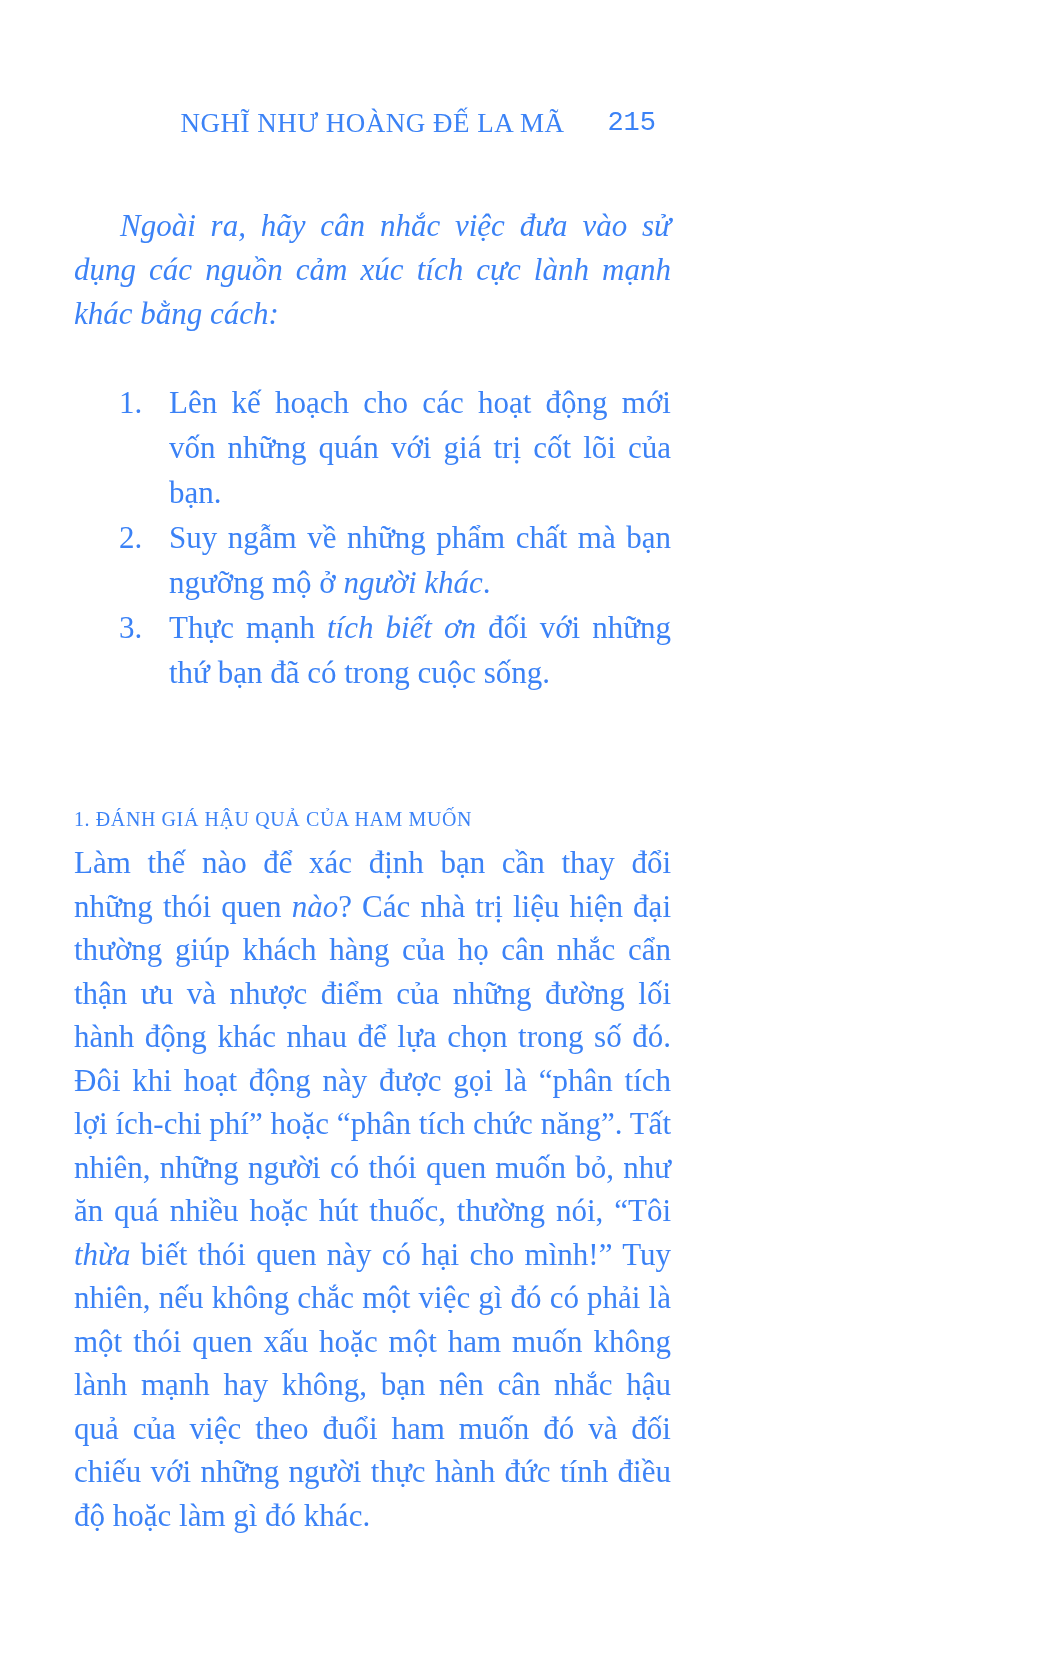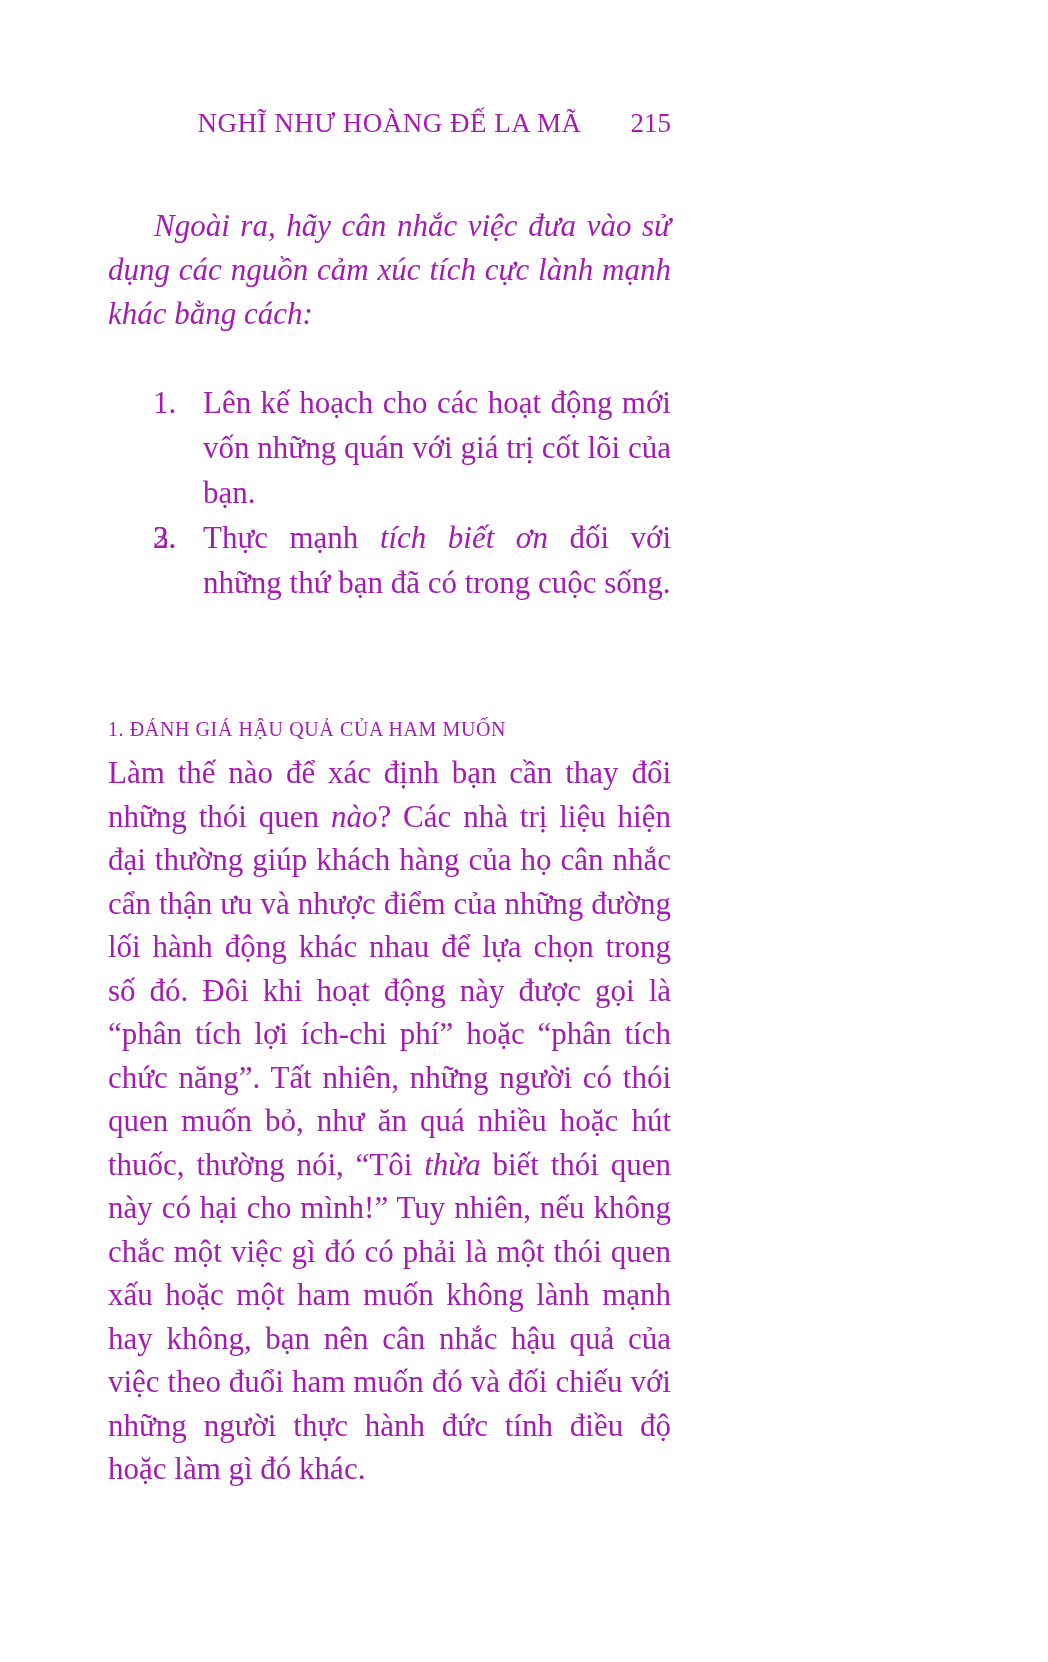--- a/index.html
+++ b/index.html
@@ -1,42 +1,43 @@
 <!DOCTYPE html>
 <html lang="vi"><head>
 <meta charset="utf-8">
 <style>
   html, body { margin: 0; padding: 0; background: #ffffff; }
   .page {
     position: relative;
     width: 893px;
     height: 1662px;
     background: #ffffff;
-    color: #a21caf;
+    color: #3b82f6;
     font-family: "Liberation Serif", "DejaVu Serif", serif;
     box-sizing: border-box;
-    padding: 106px 222px 0 108px;
+    padding: 106px 222px 0 74px;
     overflow: hidden;
   }
   .running-head {
     position: relative;
     height: 34px;
     text-align: center;
     font-size: 27px;
     line-height: 34px;
     letter-spacing: 0.5px;
     white-space: nowrap;
   }
   .page-number {
     position: absolute;
-    right: 0;
+    right: 15px;
     top: 0;
     font-size: 27px;
     line-height: 34px;
     letter-spacing: 0;
+    font-family: Liberation Mono, monospace;
   }
   .intro {
     margin: 64px 0 0 0;
     font-size: 31px;
     line-height: 44px;
     text-align: justify;
     text-indent: 46px;
     font-style: italic;
   }
   .numbered-list {
@@ -85,20 +86,21 @@
 
   <p class="intro"><span>Ngoài ra, hãy cân nhắc việc đưa vào sử dụng các nguồn cảm xúc tích cực lành mạnh khác bằng cách:</span></p>
 
   <div class="numbered-list">
     <div class="list-item">
       <span class="list-number">1.</span>
       <span><span>Lên kế hoạch cho các hoạt động mới vốn những quán với giá trị cốt lõi của bạn.</span></span>
     </div>
     <div class="list-item">
       <span class="list-number">2.</span>
+      <span><span>Suy ngẫm về những phẩm chất mà bạn ngưỡng mộ ở </span><i>người khác</i><span>.</span></span>
     </div>
     <div class="list-item">
       <span class="list-number">3.</span>
       <span><span>Thực mạnh </span><i>tích biết ơn</i><span> đối với những thứ bạn đã có trong cuộc sống.</span></span>
     </div>
   </div>
 
   <h2 class="section-heading">1. ĐÁNH GIÁ HẬU QUẢ CỦA HAM MUỐN</h2>
 
   <p class="body-para"><span>Làm thế nào để xác định bạn cần thay đổi những thói quen </span><i>nào</i><span>? Các nhà trị liệu hiện đại thường giúp khách hàng của họ cân nhắc cẩn thận ưu và nhược điểm của những đường lối hành động khác nhau để lựa chọn trong số đó. Đôi khi hoạt động này được gọi là “phân tích lợi ích-chi phí” hoặc “phân tích chức năng”. Tất nhiên, những người có thói quen muốn bỏ, như ăn quá nhiều hoặc hút thuốc, thường nói, “Tôi </span><i>thừa</i><span> biết thói quen này có hại cho mình!” Tuy nhiên, nếu không chắc một việc gì đó có phải là một thói quen xấu hoặc một ham muốn không lành mạnh hay không, bạn nên cân nhắc hậu quả của việc theo đuổi ham muốn đó và đối chiếu với những người thực hành đức tính điều độ hoặc làm gì đó khác.</span></p>

